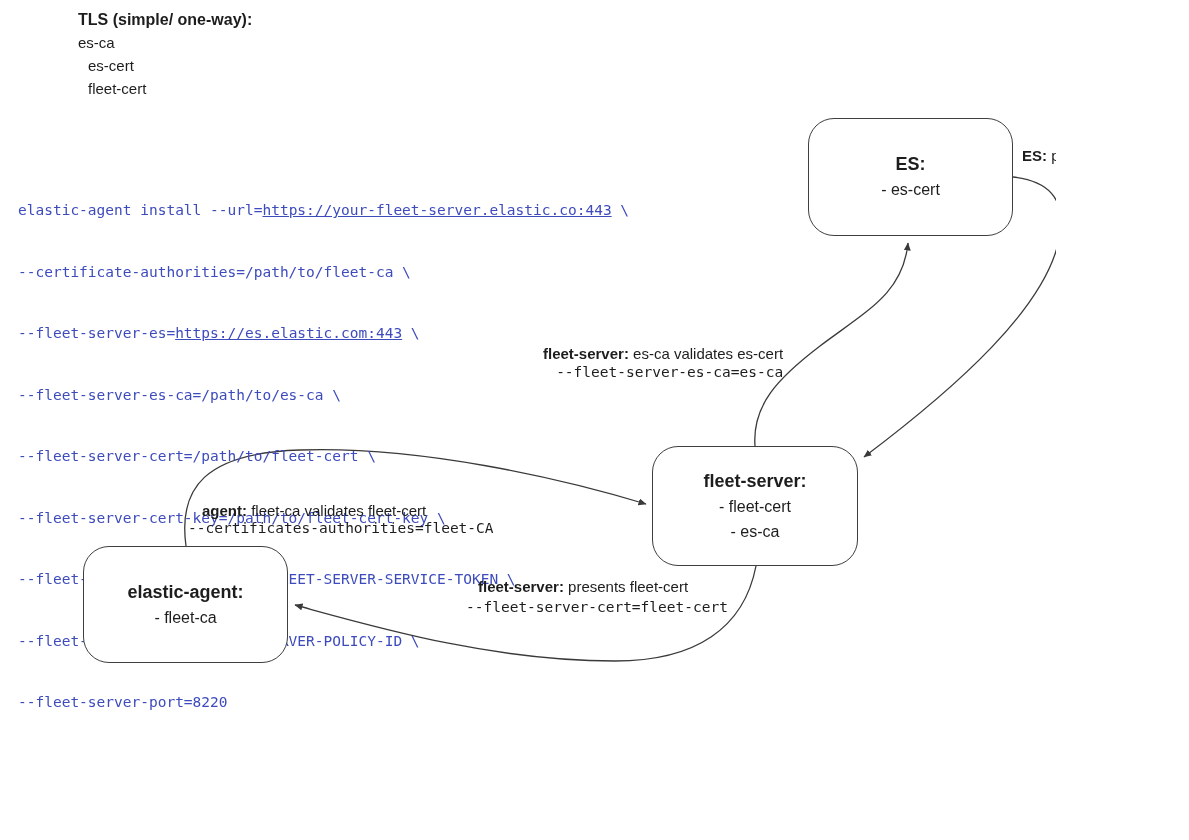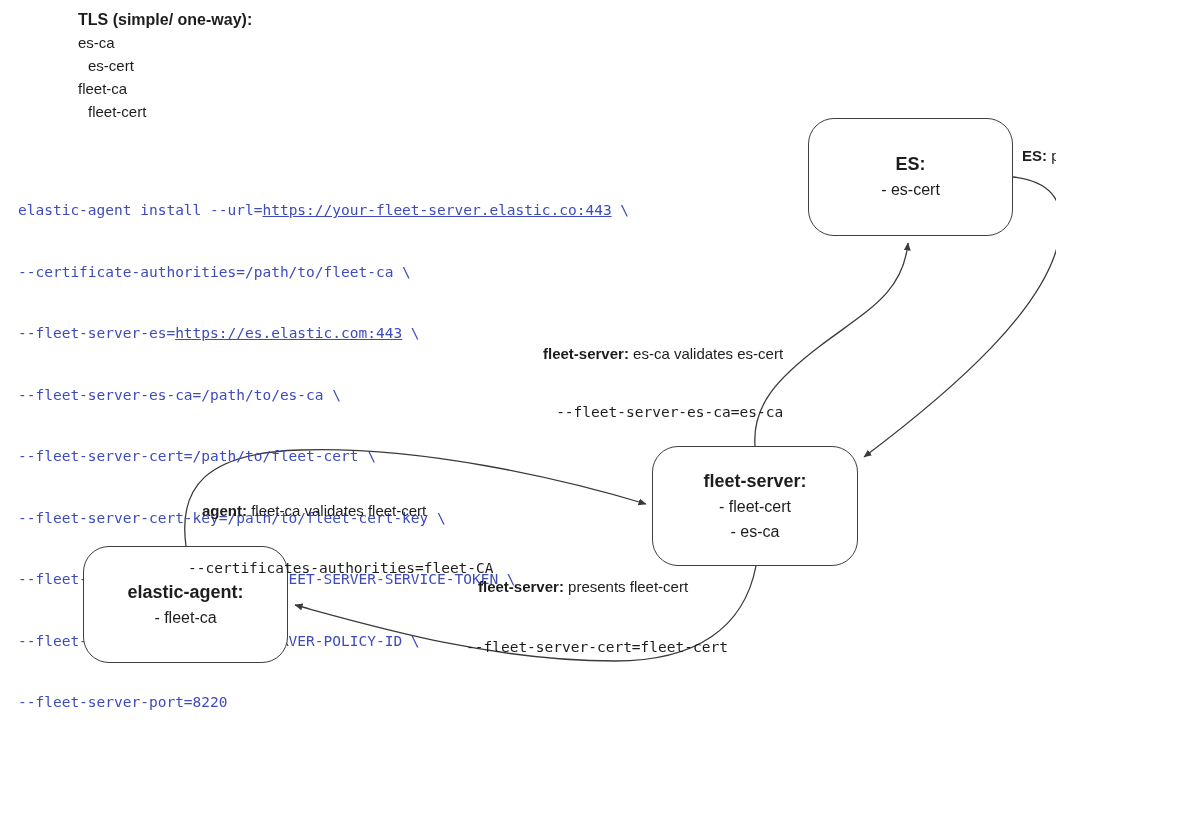--- a/index.html
+++ b/index.html
@@ -49,21 +49,20 @@
   .node-fleet       { left: 652px; top: 446px; width: 206px; height: 120px; }
   .node-agent       { left:  83px; top: 546px; width: 205px; height: 117px; text-align: center; }
 
   
   .lbl { font-size: 15px; line-height: 19px; white-space: nowrap; }
   .lbl b { font-weight: 700; }
   .lbl-code {
     font-family: "DejaVu Sans Mono", "Liberation Mono", monospace;
     font-size: 14.5px;
     white-space: nowrap;
-    margin-top: 40px;
   }
   .lbl-es-presents     { left: 1022px; top: 146px; }
   .lbl-fleet-validates { left: 543px;  top: 344px; text-align: right; }
   .lbl-fleet-validates .lbl-code { padding-left: 2px; padding-top: 1px; }
   .lbl-agent-validates { left: 188px;  top: 501px; }
   .lbl-agent-validates .lbl { padding-left: 14px; }
   .lbl-fleet-presents  { left: 466px;  top: 577px; }
   .lbl-fleet-presents .lbl { padding-left: 12px; }
   .lbl-fleet-presents .lbl-code { padding-top: 3px; }
 
@@ -84,21 +83,20 @@
     <path class="wire" d="M 186 546 C 178 488 205 453 300 450 C 420 446 560 478 646 504" marker-end="url(#arrow)"></path>
     <path class="wire" d="M 756 566 C 744 628 696 661 615 661 C 490 661 372 626 295 605" marker-end="url(#arrow)"></path>
     <path class="wire" d="M 755 446 C 752 405 778 378 820 346 C 868 310 903 293 908 243" marker-end="url(#arrow)"></path>
     <path class="wire" d="M 1013 177 C 1048 181 1065 198 1060 233 C 1051 305 953 390 864 457" marker-end="url(#arrow)"></path>
   </svg>
 
   <div class="abs tls">
     <div class="tls-title">TLS (simple/ one-way):</div>
     <div class="tls-item">es-ca</div>
     <div class="tls-item indent">es-cert</div>
-    <div class="tls-item">fleet-ca</div>
     <div class="tls-item indent">fleet-cert</div>
   </div>
 
   <div class="abs cmd">
     <div><span>elastic-agent install --url=</span><span class="url">https://your-fleet-server.elastic.co:443</span><span> \</span></div>
     <div>--certificate-authorities=/path/to/fleet-ca \</div>
     <div><span>--fleet-server-es=</span><span class="url">https://es.elastic.com:443</span><span> \</span></div>
     <div>--fleet-server-es-ca=/path/to/es-ca \</div>
     <div>--fleet-server-cert=/path/to/fleet-cert \</div>
     <div>--fleet-server-cert-key=/path/to/fleet-cert-key \</div>

